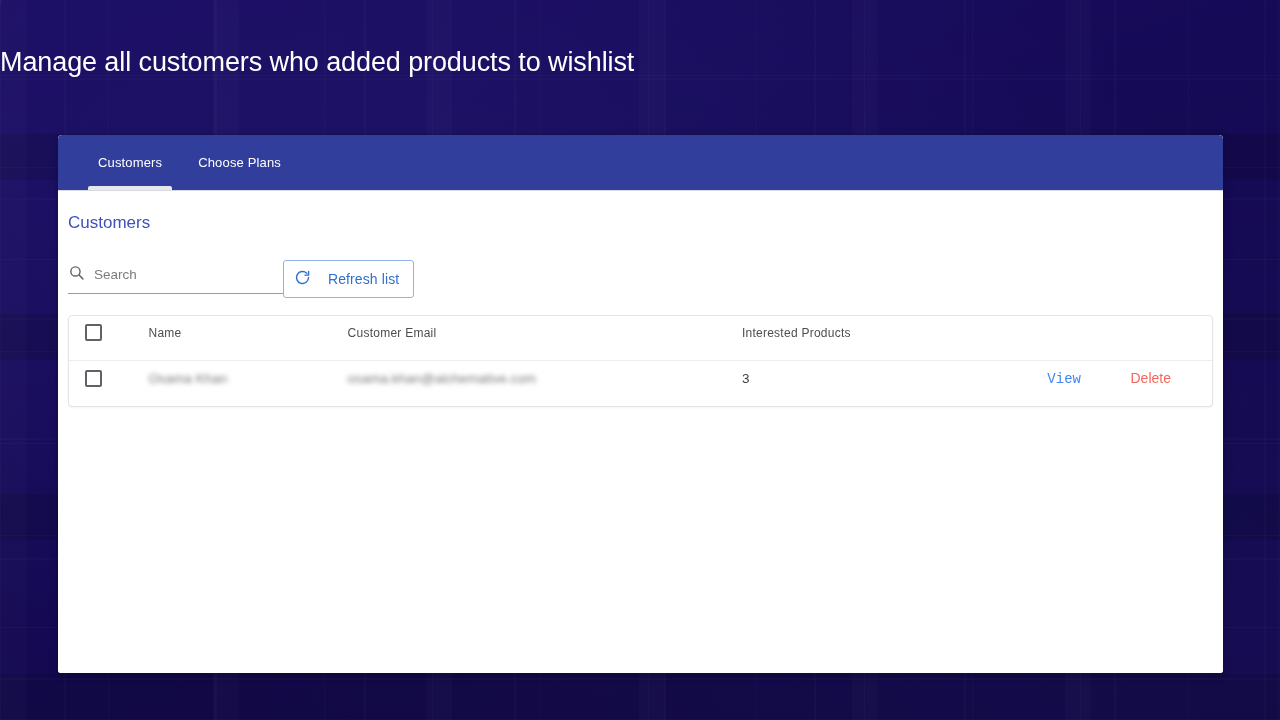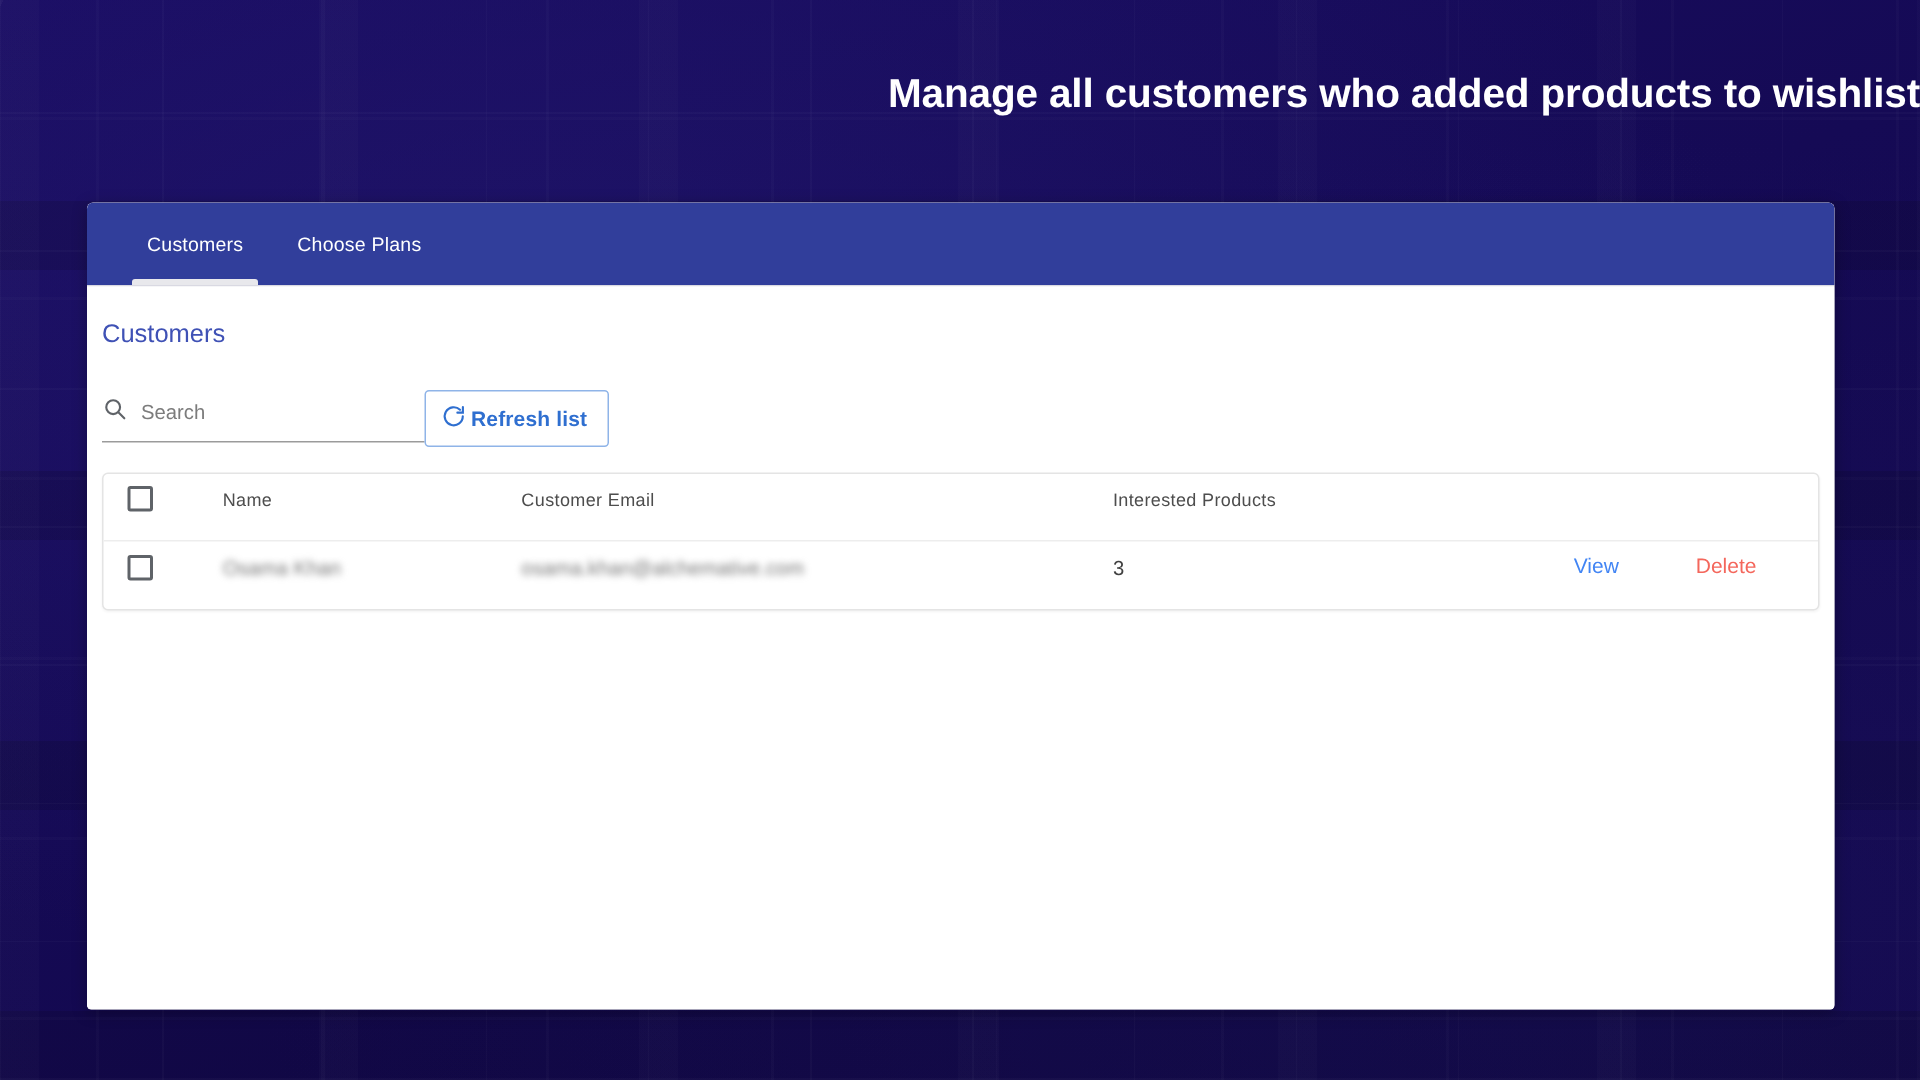--- a/index.html
+++ b/index.html
@@ -32,24 +32,24 @@
     position: absolute; inset: 0;
     background-image:
       repeating-linear-gradient(90deg, transparent 0 64px, rgba(255,255,255,0.018) 64px 66px, transparent 66px 150px),
       repeating-linear-gradient(0deg, transparent 0 40px, rgba(255,255,255,0.016) 40px 42px, transparent 42px 120px);
   }
 
   
   #page-title {
     position: absolute;
     top: 44px; left: 0; right: 0;
-    text-align: right;
+    text-align: left;
     color: #ffffff;
     font-size: 27px;
-    font-weight: bold;
+    font-weight: normal;
     letter-spacing: -0.1px;
     line-height: 36px;
   }
 
   
   #app-card {
     position: absolute;
     left: 58px;
     top: 135px;
     width: 1165px;
@@ -135,31 +135,30 @@
     color: #5a5a5a;
     font-family: "Liberation Sans", sans-serif;
     width: 100%;
     background: transparent;
   }
   #search-input::placeholder { color: #7c7c7c; }
 
   #refresh-button {
     display: flex;
     align-items: center;
-    gap: 3px;
+    gap: 17px;
     border: 1px solid #8fb4e8;
     border-radius: 3px;
     background: #ffffff;
     color: #2f6fd0;
     font-size: 14px;
     font-family: "Liberation Sans", sans-serif;
     padding: 8px 14px 8px 10px;
     cursor: pointer;
     letter-spacing: 0.1px;
-    font-weight: bold;
   }
   #refresh-icon { display: block; }
 
   
   #table-card {
     margin-top: 17px;
     border: 1px solid #e4e4e4;
     border-radius: 4px;
     box-shadow: 0 1px 2px rgba(0,0,0,0.05);
     background: #fff;
@@ -199,20 +198,21 @@
   }
   .blurred {
     filter: blur(2.6px);
     color: #777;
     user-select: none;
   }
   .link-view {
     color: #4285f4;
     font-size: 14px;
     cursor: pointer;
+    font-family: Liberation Mono, monospace;
   }
   .link-delete {
     color: #f4675c;
     font-size: 14px;
     cursor: pointer;
   }
 </style>
 </head>
 <body>
 

